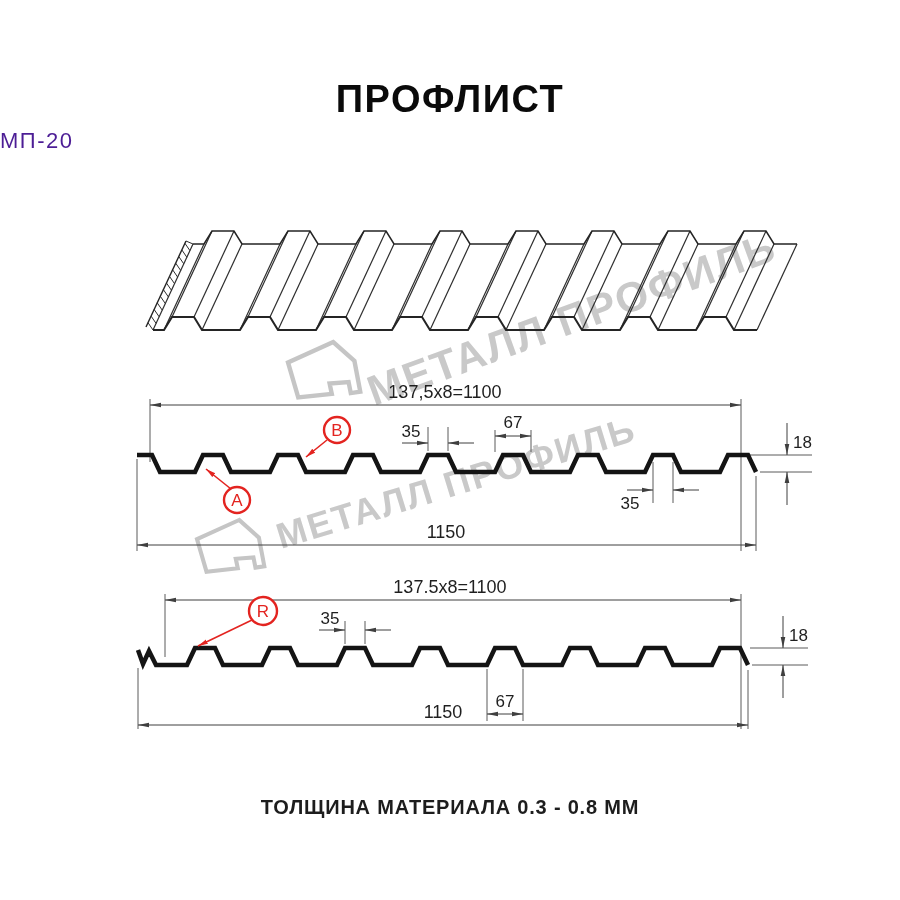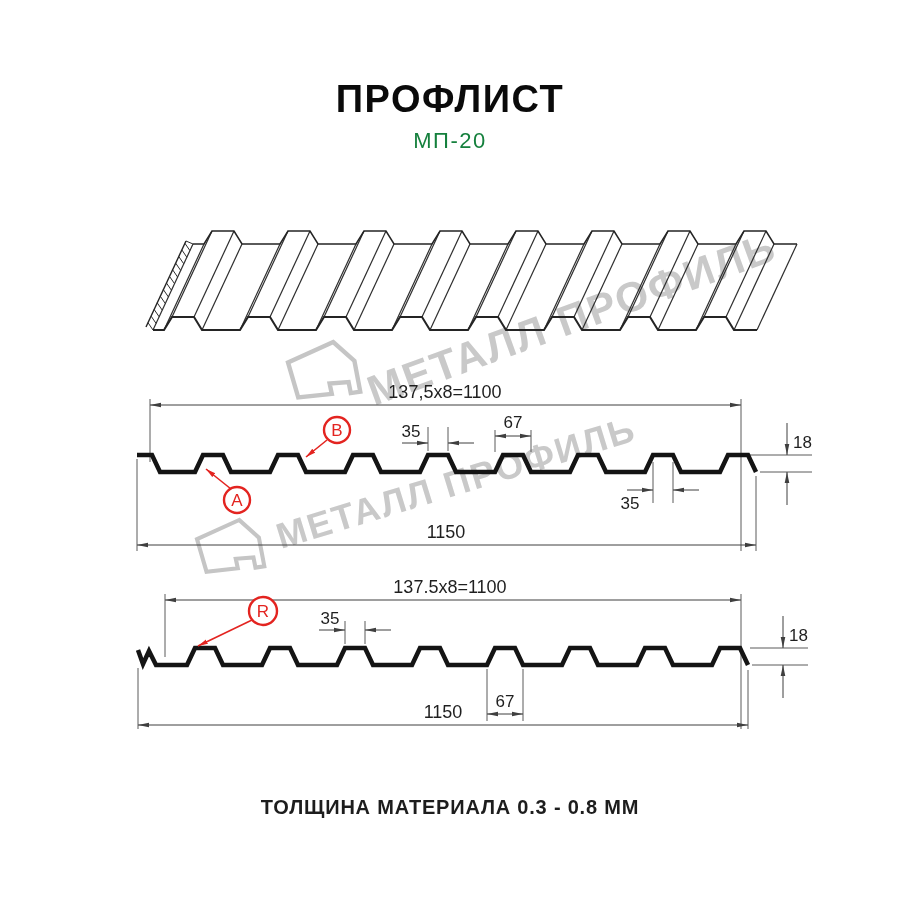--- a/index.html
+++ b/index.html
@@ -1,20 +1,20 @@
 <!DOCTYPE html>
 <html><head>
 <meta charset="utf-8">
 <style>
   html,body{margin:0;padding:0;background:#ffffff;}
   body{width:900px;height:900px;position:relative;font-family:"Liberation Sans",sans-serif;overflow:hidden;}
   .title{position:absolute;top:78px;left:0;width:900px;text-align:center;
          font-size:38px;font-weight:900;letter-spacing:1.5px;color:#0a0a0a;}
-  .subtitle{position:absolute;top:128px;left:0;width:900px;text-align:center;
-         font-size:22px;font-weight:400;letter-spacing:1.5px;color:#15803d;}
+  .subtitle{position:absolute;top:128px;left:0;width:900px;
+         font-size:22px;font-weight:400;letter-spacing:1.5px;color:#4c1d95;}
   .footer-note{position:absolute;top:796px;left:0;width:900px;text-align:center;
          font-size:20px;font-weight:700;letter-spacing:0.8px;color:#1d1d1d;}
   svg{position:absolute;top:0;left:0;}
   .dim-line{stroke:#3f3f3f;stroke-width:1;}
   .ext-line{stroke:#5a5a5a;stroke-width:1;}
   .ref-line{stroke:#5a5a5a;stroke-width:1;}
   .dim-text{font-family:"Liberation Sans",sans-serif;font-size:17px;fill:#1f1f1f;}
   .dim-text-big{font-family:"Liberation Sans",sans-serif;font-size:18px;fill:#1f1f1f;}
   .profile-line{stroke:#141414;stroke-width:4.5;fill:none;stroke-linejoin:miter;}
   .sheet-front{stroke:#242424;stroke-width:2;fill:none;stroke-linejoin:miter;}

